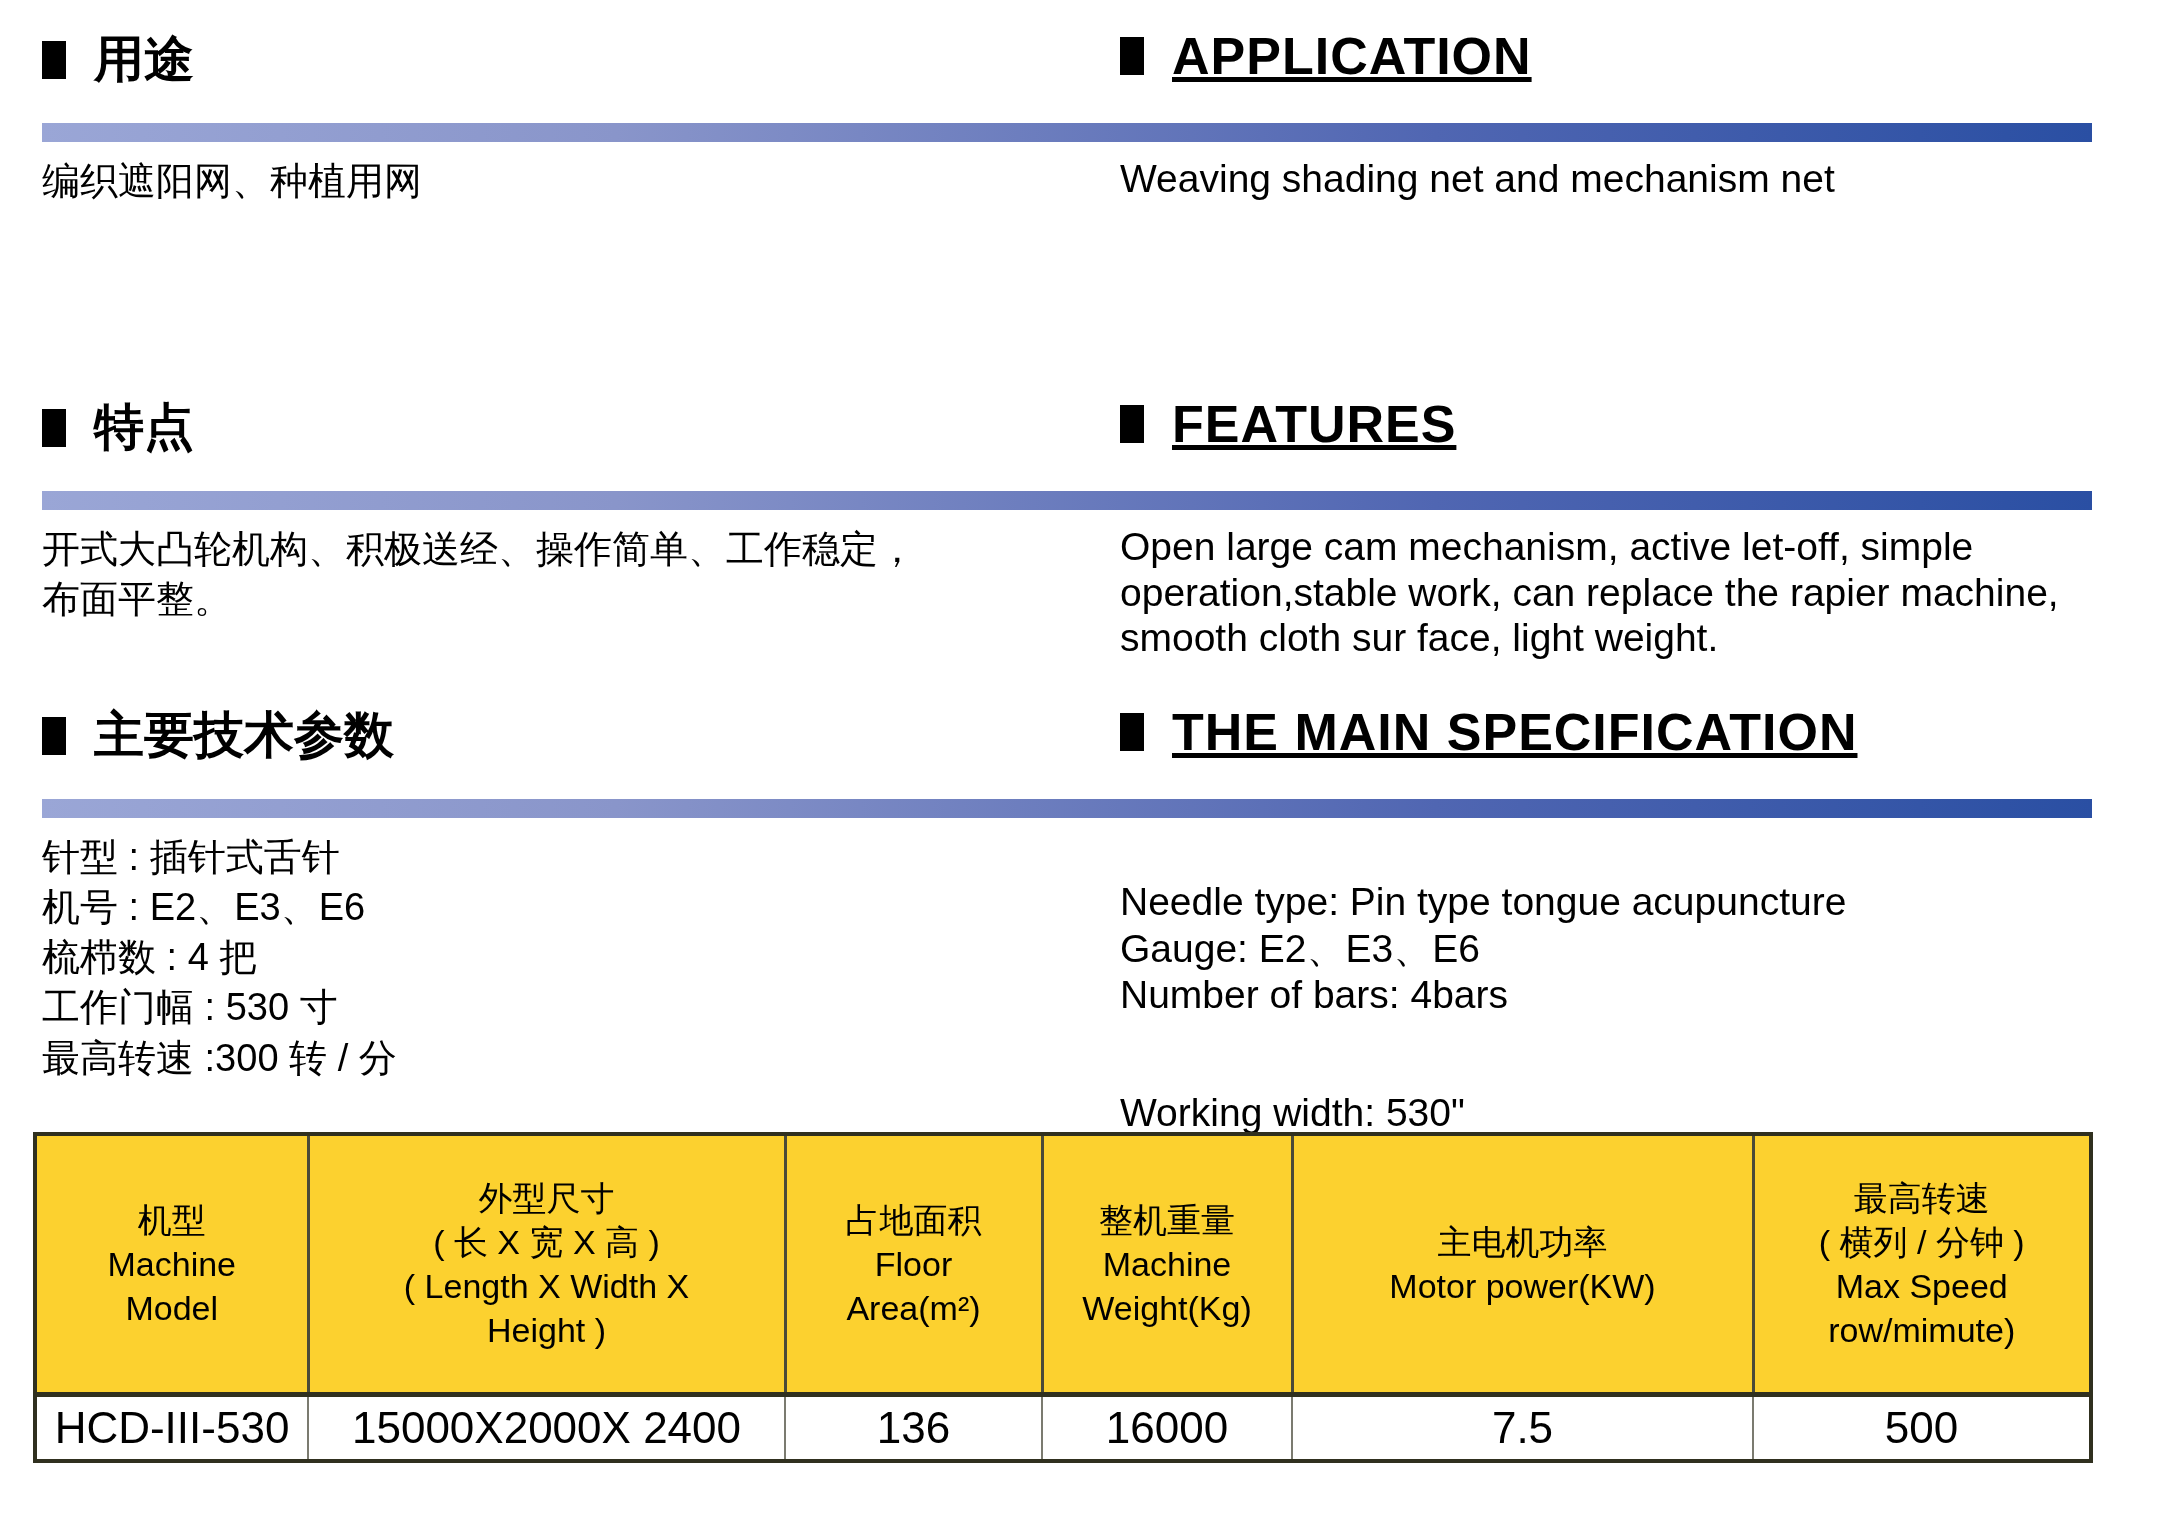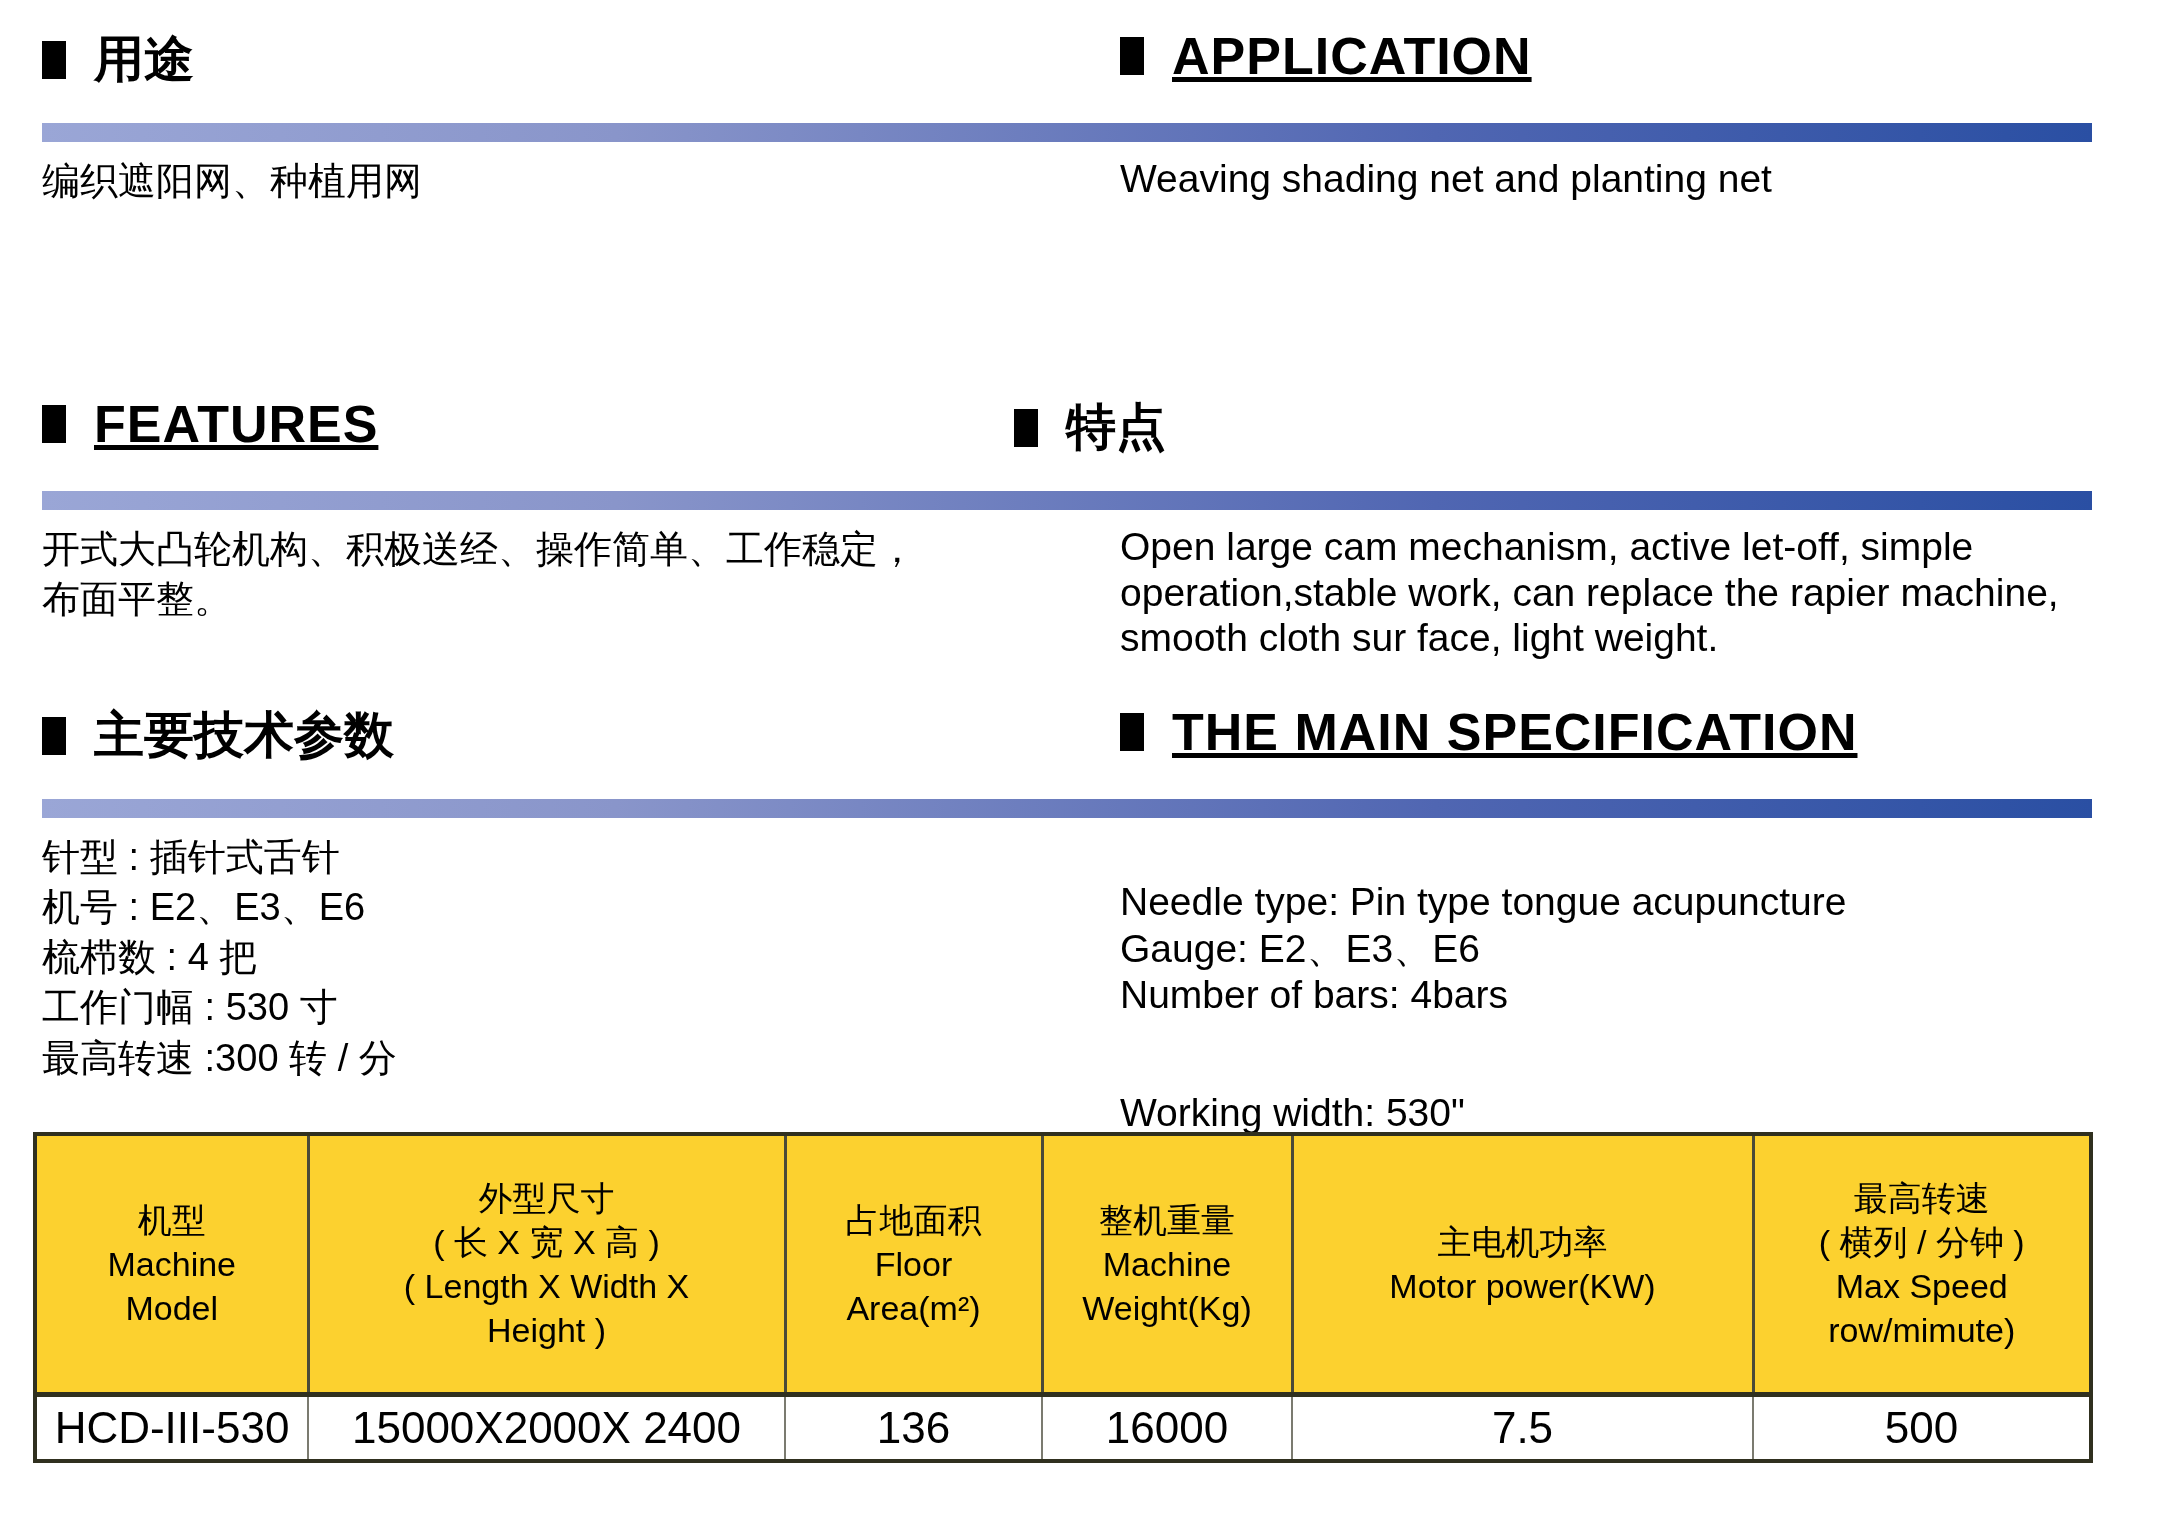--- a/index.html
+++ b/index.html
@@ -84,33 +84,33 @@
         <h2 class="zh">用途</h2>
       </div>
       <div class="head-cell head-right">
         <span class="bullet"></span>
         <h2 class="en">APPLICATION</h2>
       </div>
     </div>
     <div class="bar"></div>
     <div class="sec-body">
       <div class="body-left">编织遮阳网、种植用网</div>
-      <div class="body-right">Weaving shading net and planting net</div>
+      <div class="body-right">Weaving shading net and mechanism net</div>
     </div>
   </section>
 
   <section class="sec" id="sec-features">
     <div class="sec-head">
+      <div class="head-cell head-left">
+        <span class="bullet"></span>
+        <h2 class="zh">特点</h2>
+      </div>
       <div class="head-cell head-right">
         <span class="bullet"></span>
         <h2 class="en">FEATURES</h2>
-      </div>
-      <div class="head-cell head-left">
-        <span class="bullet"></span>
-        <h2 class="zh">特点</h2>
       </div>
     </div>
     <div class="bar"></div>
     <div class="sec-body">
       <div class="body-left">开式大凸轮机构、积极送经、操作简单、工作稳定，
 布面平整。</div>
       <div class="body-right">Open large cam mechanism, active let-off, simple
 operation,stable work, can replace the rapier machine,
  smooth cloth sur face, light weight.</div>
     </div>

